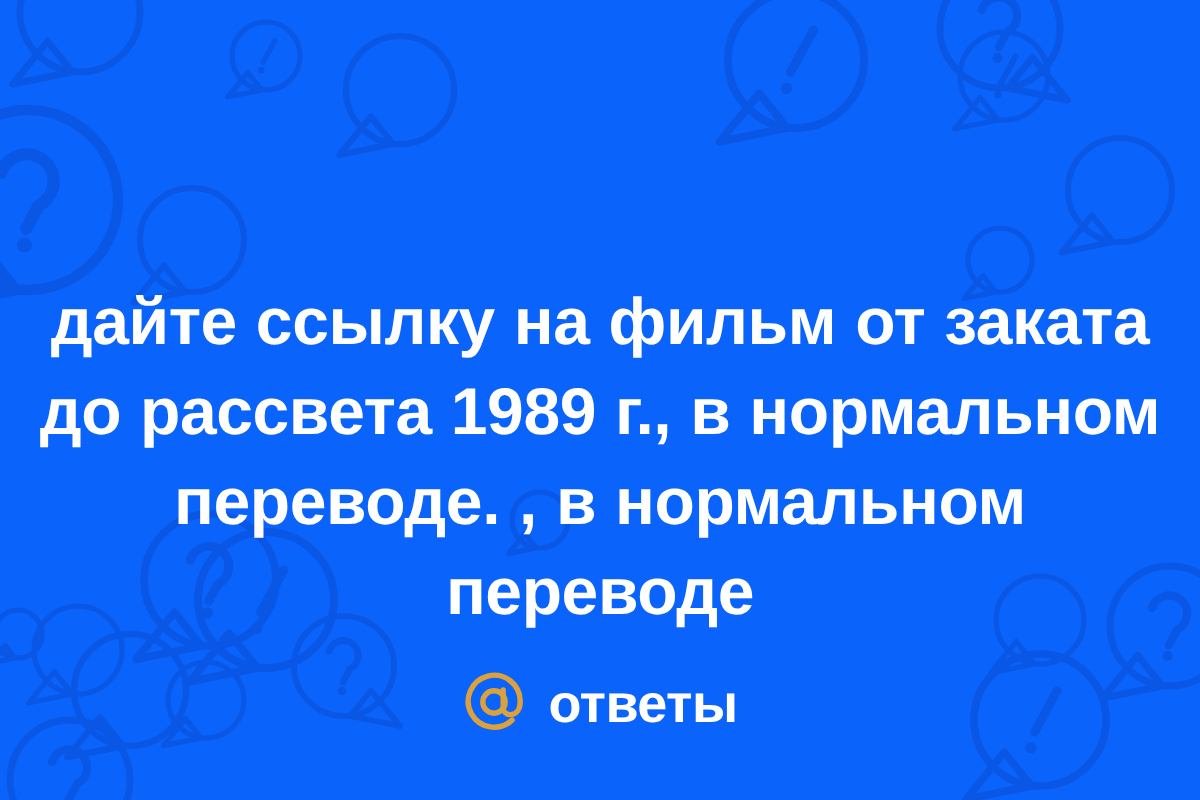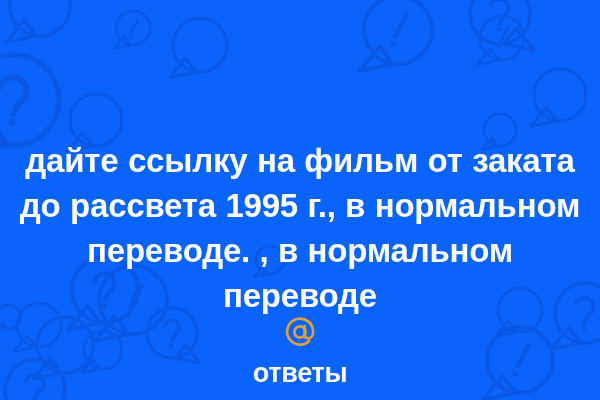--- a/index.html
+++ b/index.html
@@ -47,21 +47,20 @@
   #brand {
     position: absolute;
     left: 0;
     right: 0;
     top: 330px;
     height: 42px;
     display: flex;
     align-items: center;
     justify-content: center;
     gap: 11px;
-    flex-direction: column;
   }
   #brand-mark {
     width: 32px;
     height: 32px;
     display: block;
     flex: 0 0 auto;
   }
   #brand-name {
     color: #ffffff;
     font-size: 27px;
@@ -187,21 +186,21 @@
         </g>
         <g>
           <circle cx="270" cy="260" r="14" stroke-width="2.6"></circle>
           <path d="M 262.44 266.8544 L 254.32 276.8 L 268.1856 274 Z" stroke-width="2.6"></path>
         </g>
       </g>
   </svg>
 
   <div id="content">
 
-    <div id="headline">дайте ссылку на фильм от заката до рассвета 1995 г., в нормальном переводе. , в нормальном переводе</div>
+    <div id="headline">дайте ссылку на фильм от заката до рассвета 1989 г., в нормальном переводе. , в нормальном переводе</div>
 
     <div id="brand">
       <svg id="brand-mark" viewBox="0 0 32 32">
         <path d="M25.1 25.0a13 13 0 1 1 4.0-9.3c0 4.0-1.9 6.6-4.9 6.6
                  c-2.2 0-3.6-1.4-3.6-3.7V10.0" fill="none" stroke="#dba13c" stroke-width="2.7" stroke-linecap="round" stroke-linejoin="round"></path>
         <circle cx="16" cy="16" r="5.6" fill="none" stroke="#dba13c" stroke-width="2.7"></circle>
       </svg>
       <span id="brand-name">ответы</span>
     </div>
 

